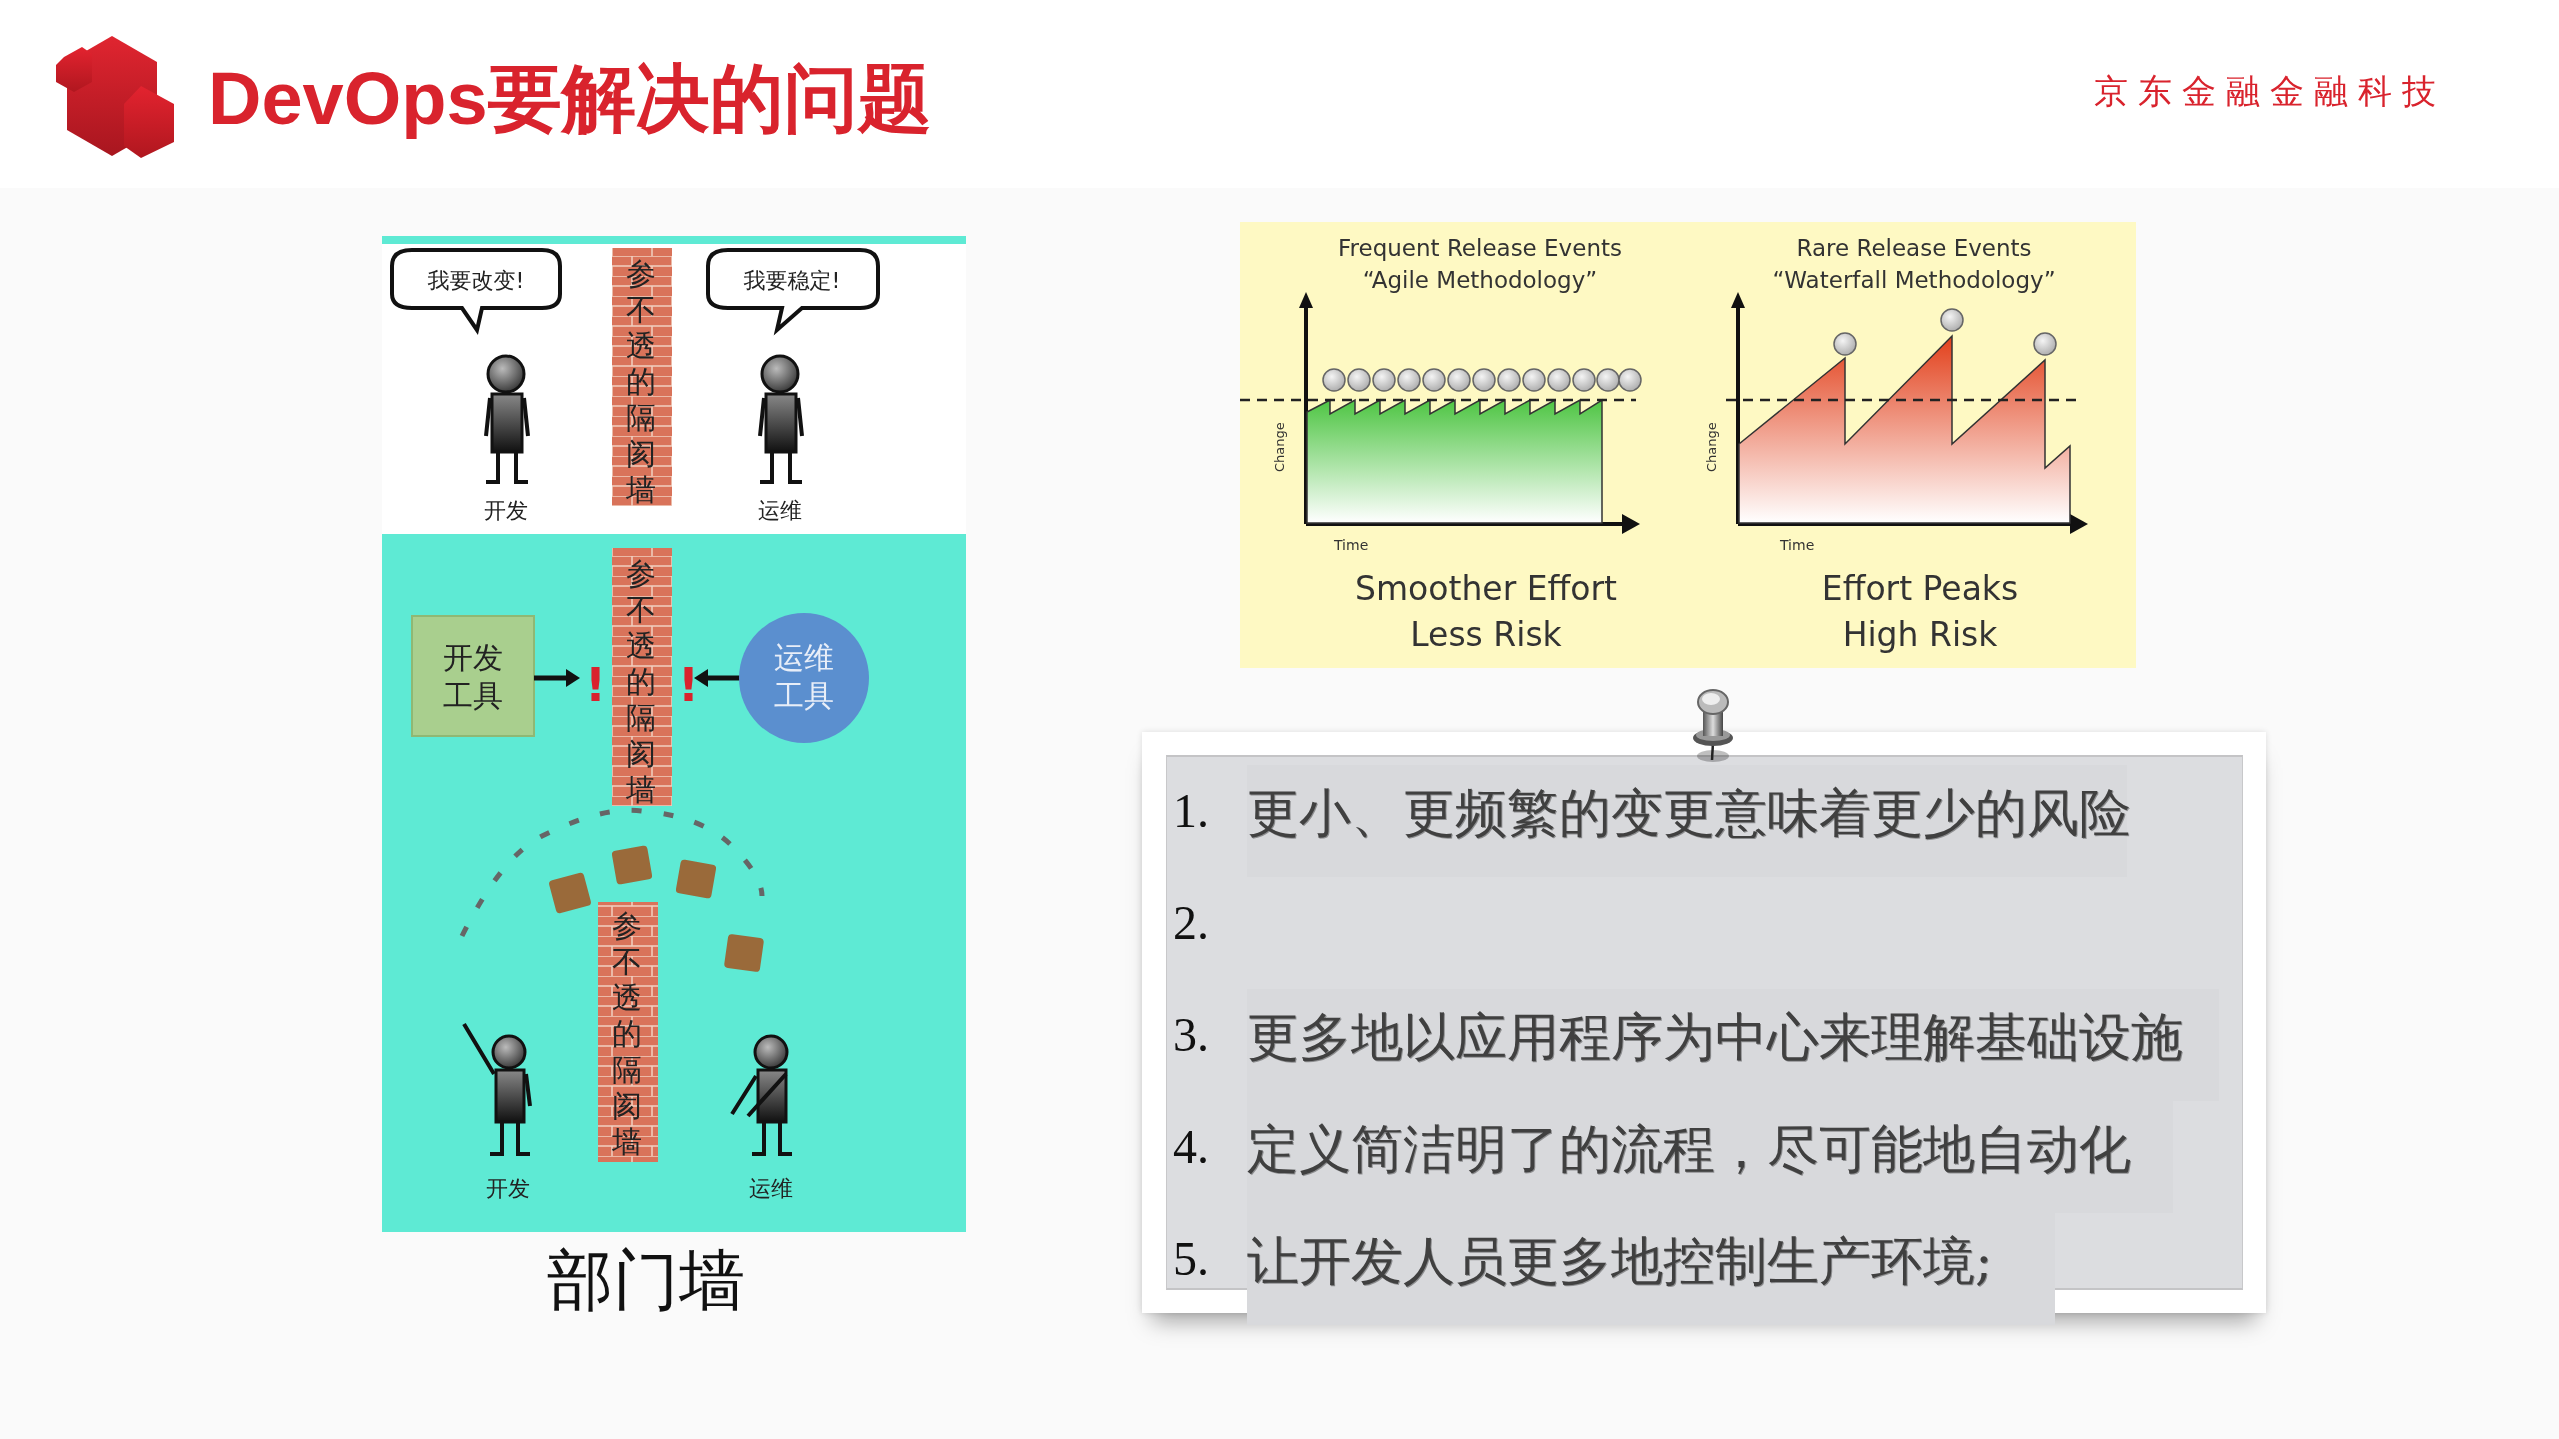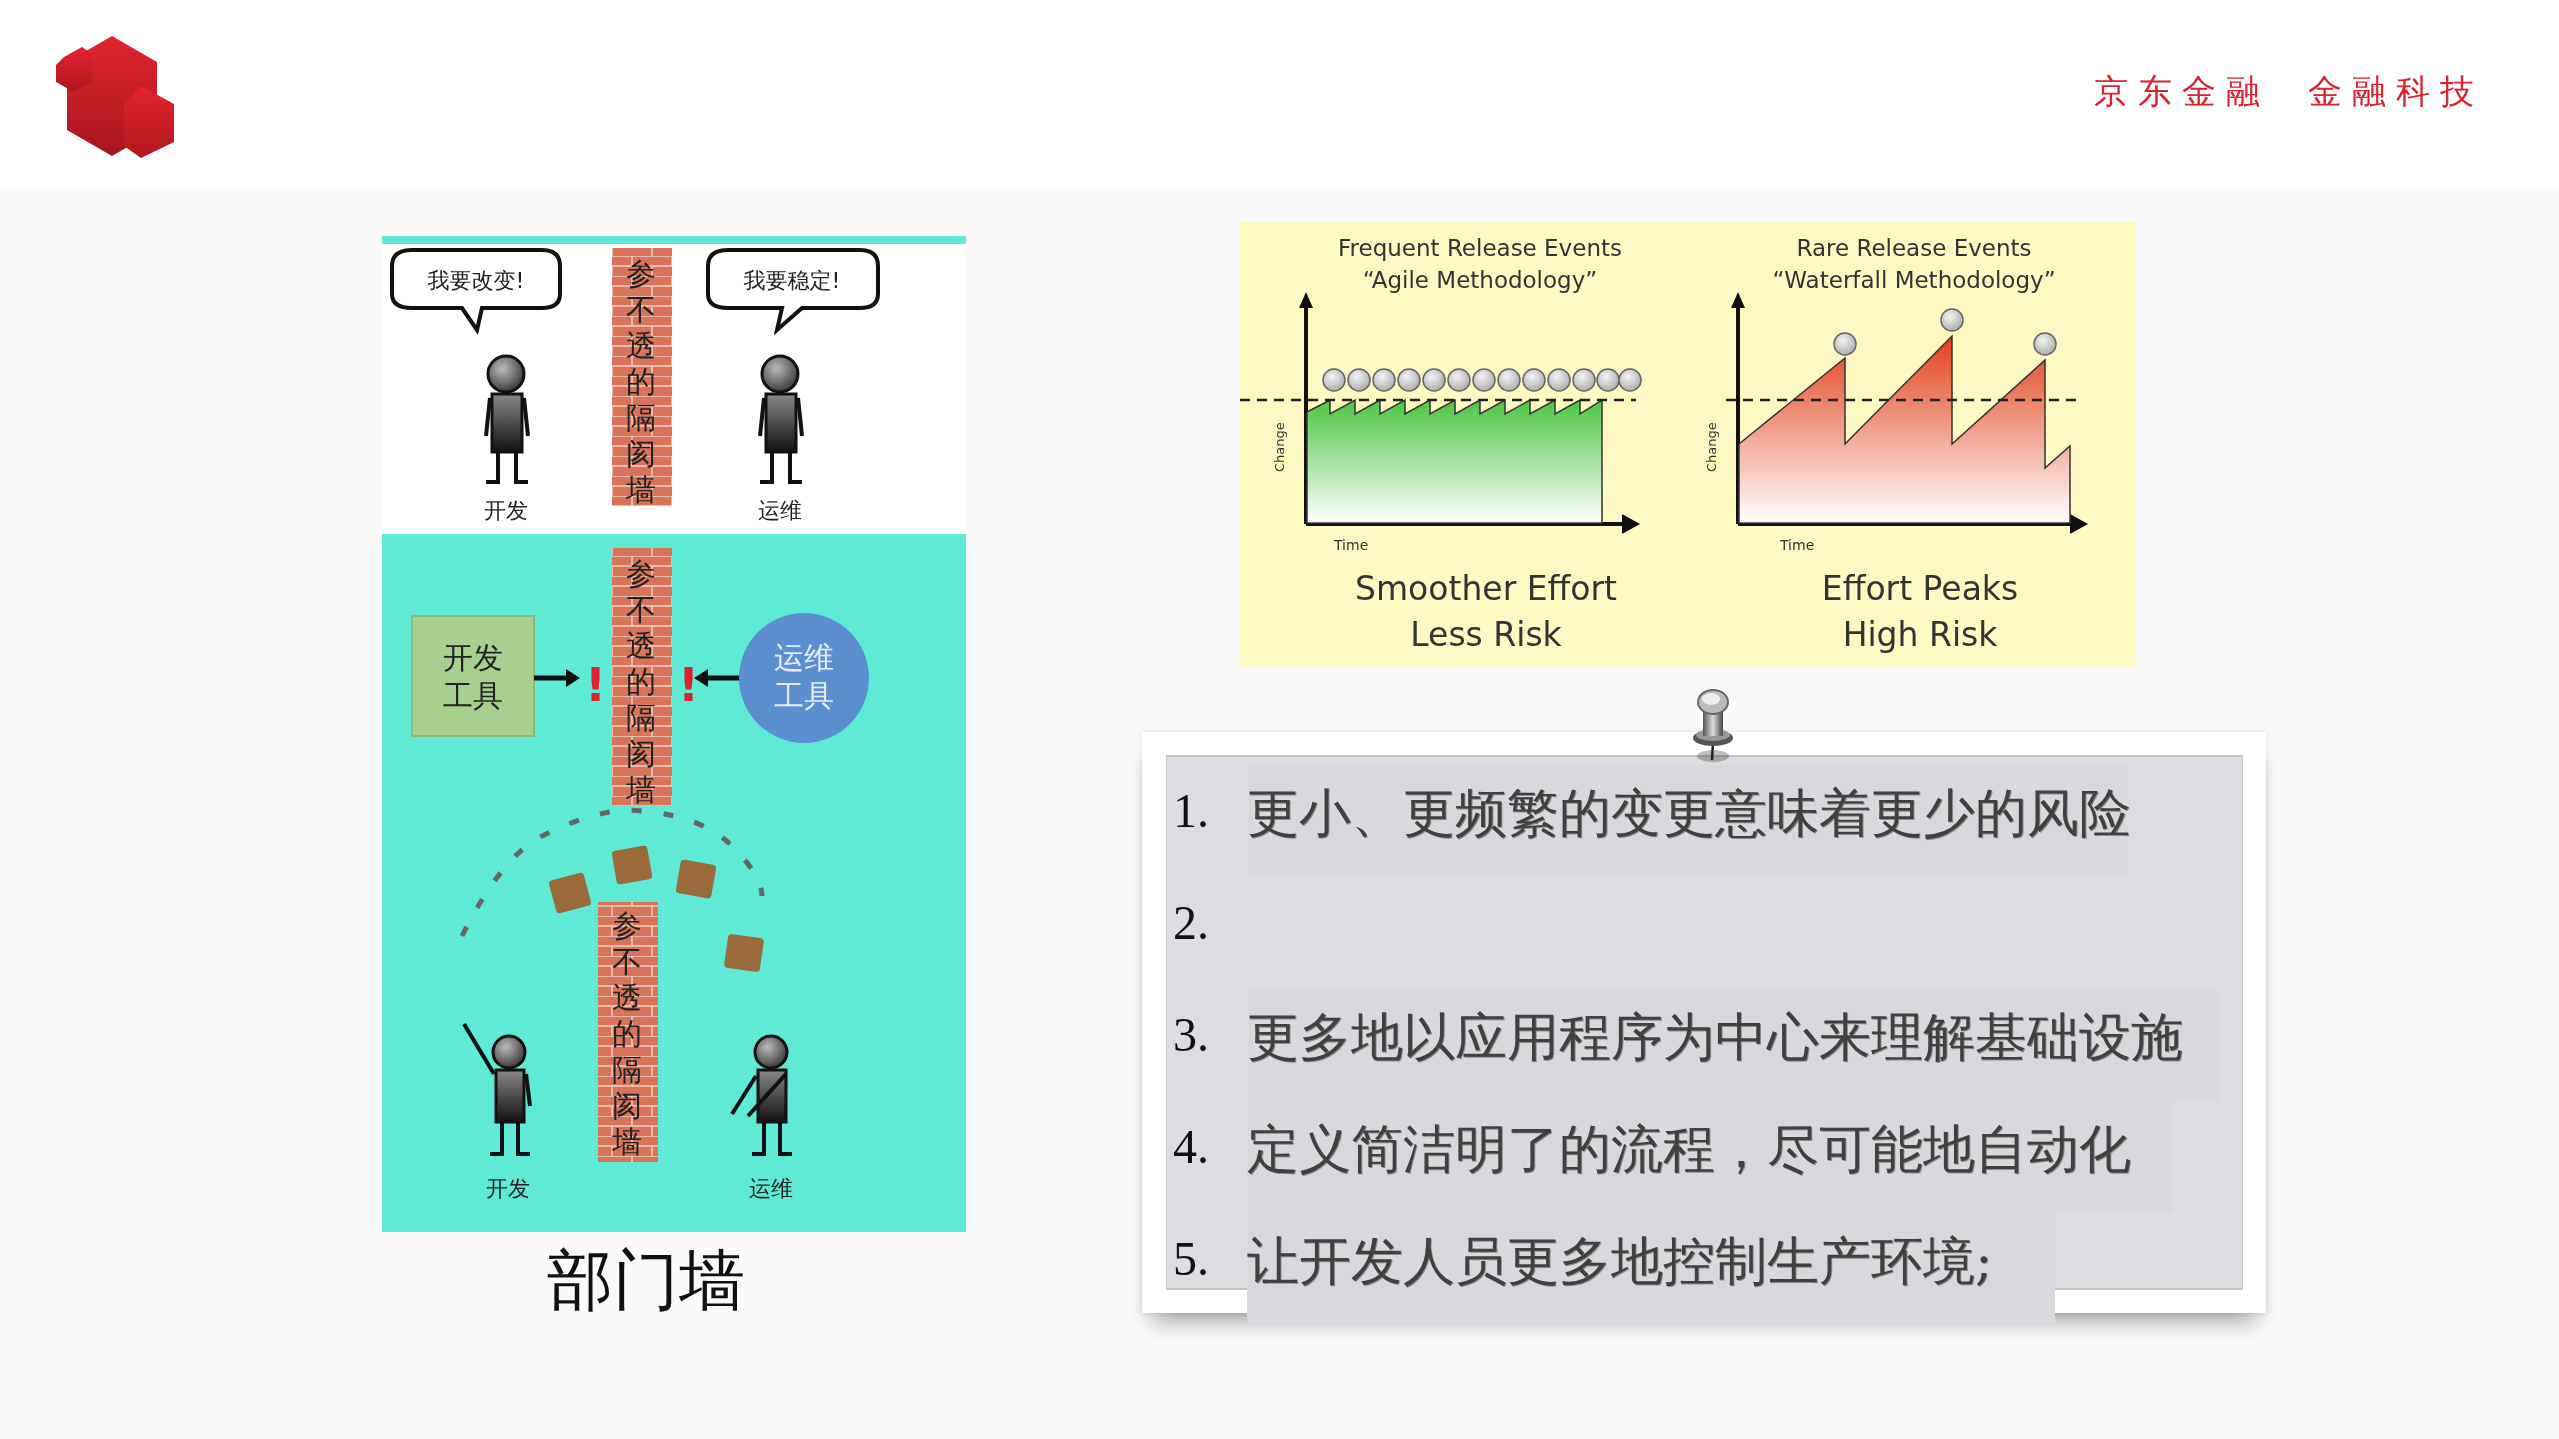--- a/index.html
+++ b/index.html
@@ -14,21 +14,21 @@
   .logo { position: absolute; left: 44px; top: 32px; width: 135px; height: 130px; }
   .title {
     position: absolute; left: 208px; top: 62px;
     font-family: "Liberation Sans", sans-serif; font-weight: bold;
     font-size: 74px; color: #d9232d; letter-spacing: 0px; line-height: 1;
   }
   .brand {
     position: absolute; left: 2094px; top: 74px; font-size: 34px; color: #d9232d;
     letter-spacing: 10px; line-height: 1;
   }
-  .brand span { margin-right: 38px; }
+  .brand span { }
 
   
   .illus { position: absolute; left: 382px; top: 236px; width: 584px; height: 996px; background: #5eead4; }
   .caption {
     position: absolute; left: 520px; top: 1248px; width: 225px; text-align: right;
     font-size: 66px; color: #111; line-height: 1;
   }
 
   
   .chart-wrap { position: absolute; left: 1240px; top: 222px; width: 896px; height: 446px; background: #fef9c3; }
@@ -67,20 +67,21 @@
       </linearGradient>
       <linearGradient id="lg2" x1="0" y1="0" x2="0" y2="1">
         <stop offset="0" stop-color="#e3232f"></stop>
           <stop offset="1" stop-color="#b0171f"></stop>
       </linearGradient>
     </defs>
     <polygon points="68,4 113,30 113,98 68,124 23,98 23,30" fill="url(#lg1)"></polygon>
     <polygon points="20,25 38,15 48,22 48,50 30,60 12,50 12,33" fill="url(#lg2)"></polygon>
     <polygon points="97,66 130,84 130,122 97,138 80,126 80,84" fill="url(#lg2)" transform="translate(0,-12)"></polygon>
   </svg>
+  <div class="title">DevOps要解决的问题</div>
   <div class="brand">
     <span>京东金融</span><span style="margin-right:0">金融科技</span>
   </div>
 </div>
 
 <div class="illus">
   <svg width="584" height="996" viewBox="0 0 584 996">
     <defs>
       <pattern id="brick" width="40" height="20" patternUnits="userSpaceOnUse">
         <rect width="40" height="20" fill="#d9735a"></rect>

